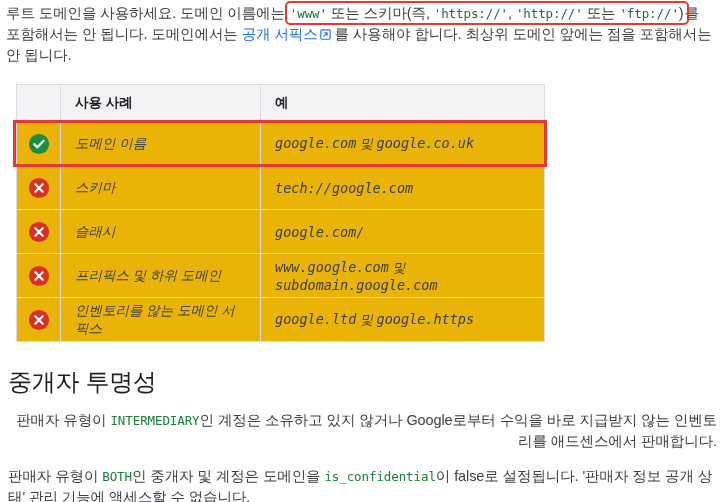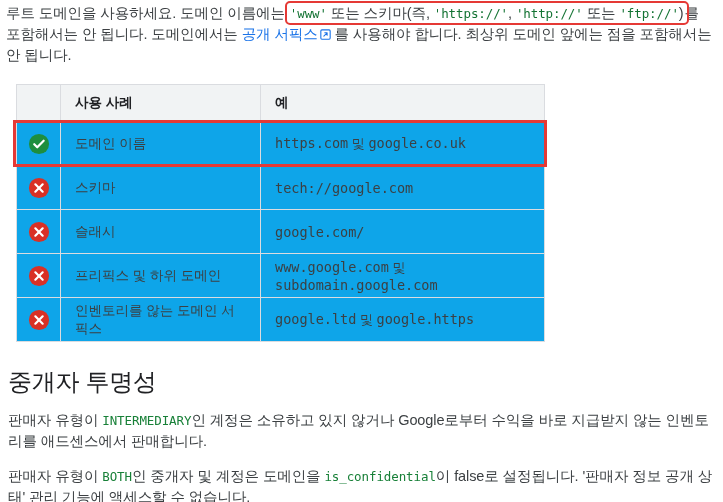--- a/index.html
+++ b/index.html
@@ -67,21 +67,21 @@
   .table-wrap {
     margin-top: 18px;
     margin-left: 10px;
     width: 528px;
     position: relative;
   }
   table.usage-table {
     border-collapse: collapse;
     width: 528px;
     table-layout: fixed;
-    background: #0ea5e9;
+    background: #eab308;
   }
   table.usage-table th,
   table.usage-table td {
     border: 1px solid #dadce0;
     padding: 0;
     vertical-align: middle;
   }
   table.usage-table thead th {
     background: #f1f3f4;
     height: 36px;
@@ -93,20 +93,21 @@
   }
   .col-icon { width: 44px; }
   .col-case { width: 200px; }
   .col-example { width: 284px; }
 
   table.usage-table tbody td {
     height: 43px;
     font-size: 13.5px;
     color: #3c4043;
     padding: 0 14px;
+    font-style: italic;
   }
   table.usage-table tbody td.cell-icon {
     padding: 0;
     text-align: center;
   }
   td.cell-example {
     font-family: "DejaVu Sans Mono", "Liberation Mono", monospace;
     font-size: 12.5px;
     color: #188038;
   }
@@ -145,20 +146,21 @@
     line-height: 28px;
     letter-spacing: -0.3px;
   }
   .heading-wrap {
     margin-top: 26px;
     padding-left: 2px;
   }
   .body-block {
     margin-top: 14px;
     padding-left: 2px;
+    text-align: right;
   }
   .body-block2 {
     margin-top: 14px;
     padding-left: 2px;
   }
 </style>
 </head>
 <body>
 
 <div class="page">
@@ -187,21 +189,21 @@
         <tr>
           <td class="cell-icon">
             <span class="status-icon">
               <svg viewBox="0 0 24 24" width="22" height="22" aria-hidden="true">
                 <circle cx="12" cy="12" r="11" fill="#1e8e3e"></circle>
                 <path d="M6.8 12.3l3.3 3.3 7-7.2" fill="none" stroke="#ffffff" stroke-width="2.4" stroke-linecap="round" stroke-linejoin="round"></path>
               </svg>
             </span>
           </td>
           <td>도메인 이름</td>
-          <td class="cell-example"><span>https.com</span><span class="amp"> 및 </span><span>google.co.uk</span></td>
+          <td class="cell-example"><span>google.com</span><span class="amp"> 및 </span><span>google.co.uk</span></td>
         </tr>
 
         <tr>
           <td class="cell-icon">
             <span class="status-icon">
               <svg viewBox="0 0 24 24" width="22" height="22" aria-hidden="true">
                 <circle cx="12" cy="12" r="11" fill="#d93025"></circle>
                 <path d="M8 8l8 8M16 8l-8 8" fill="none" stroke="#ffffff" stroke-width="2.4" stroke-linecap="round"></path>
               </svg>
             </span>

